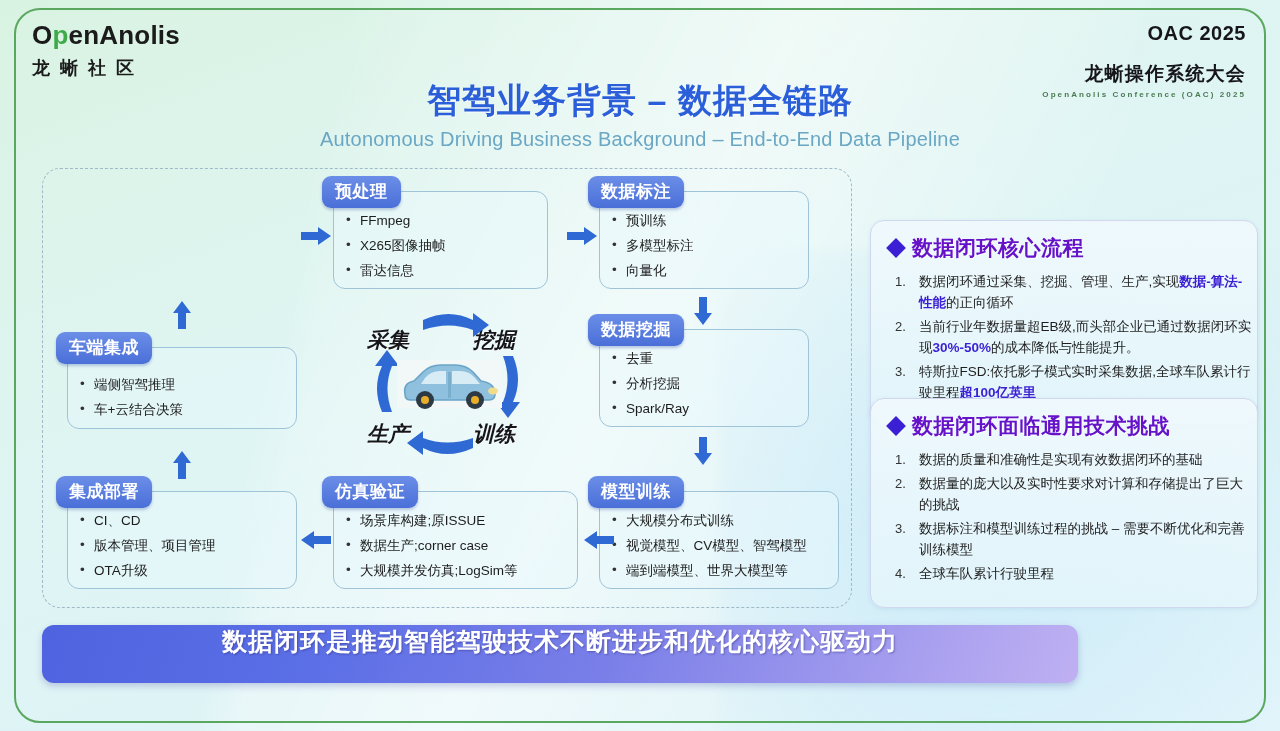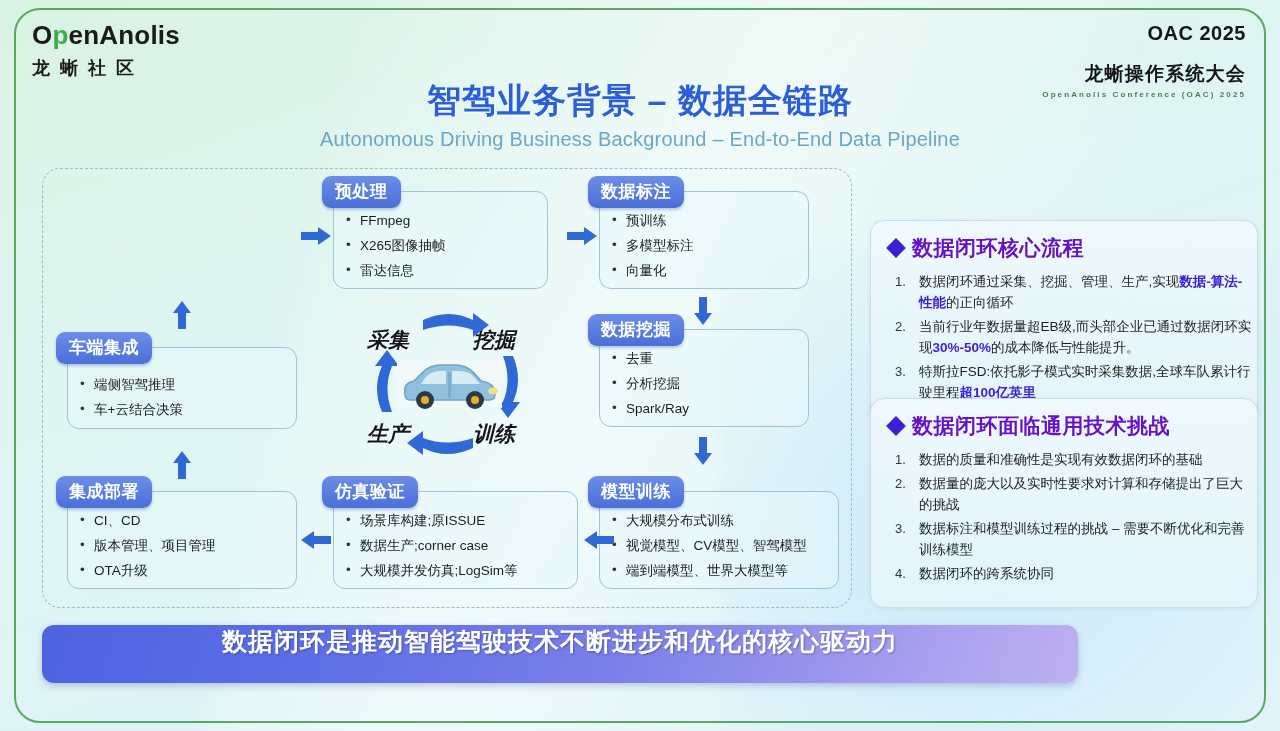--- a/index.html
+++ b/index.html
@@ -327,19 +327,19 @@
 
 <div class="card" id="card2">
   <div class="card-head">
     <span class="diamond"></span>
     <span class="card-head-text">数据闭环面临通用技术挑战</span>
   </div>
   <ol>
     <li>数据的质量和准确性是实现有效数据闭环的基础</li>
     <li>数据量的庞大以及实时性要求对计算和存储提出了巨大的挑战</li>
     <li>数据标注和模型训练过程的挑战 – 需要不断优化和完善训练模型</li>
-    <li>数据闭环的跨系统协同</li>
+    <li>全球车队累计行驶里程</li>
   </ol>
 </div>
 
 <div class="banner">
   <div class="banner-text">数据闭环是推动智能驾驶技术不断进步和优化的核心驱动力</div>
 </div>
 
 </body></html>

